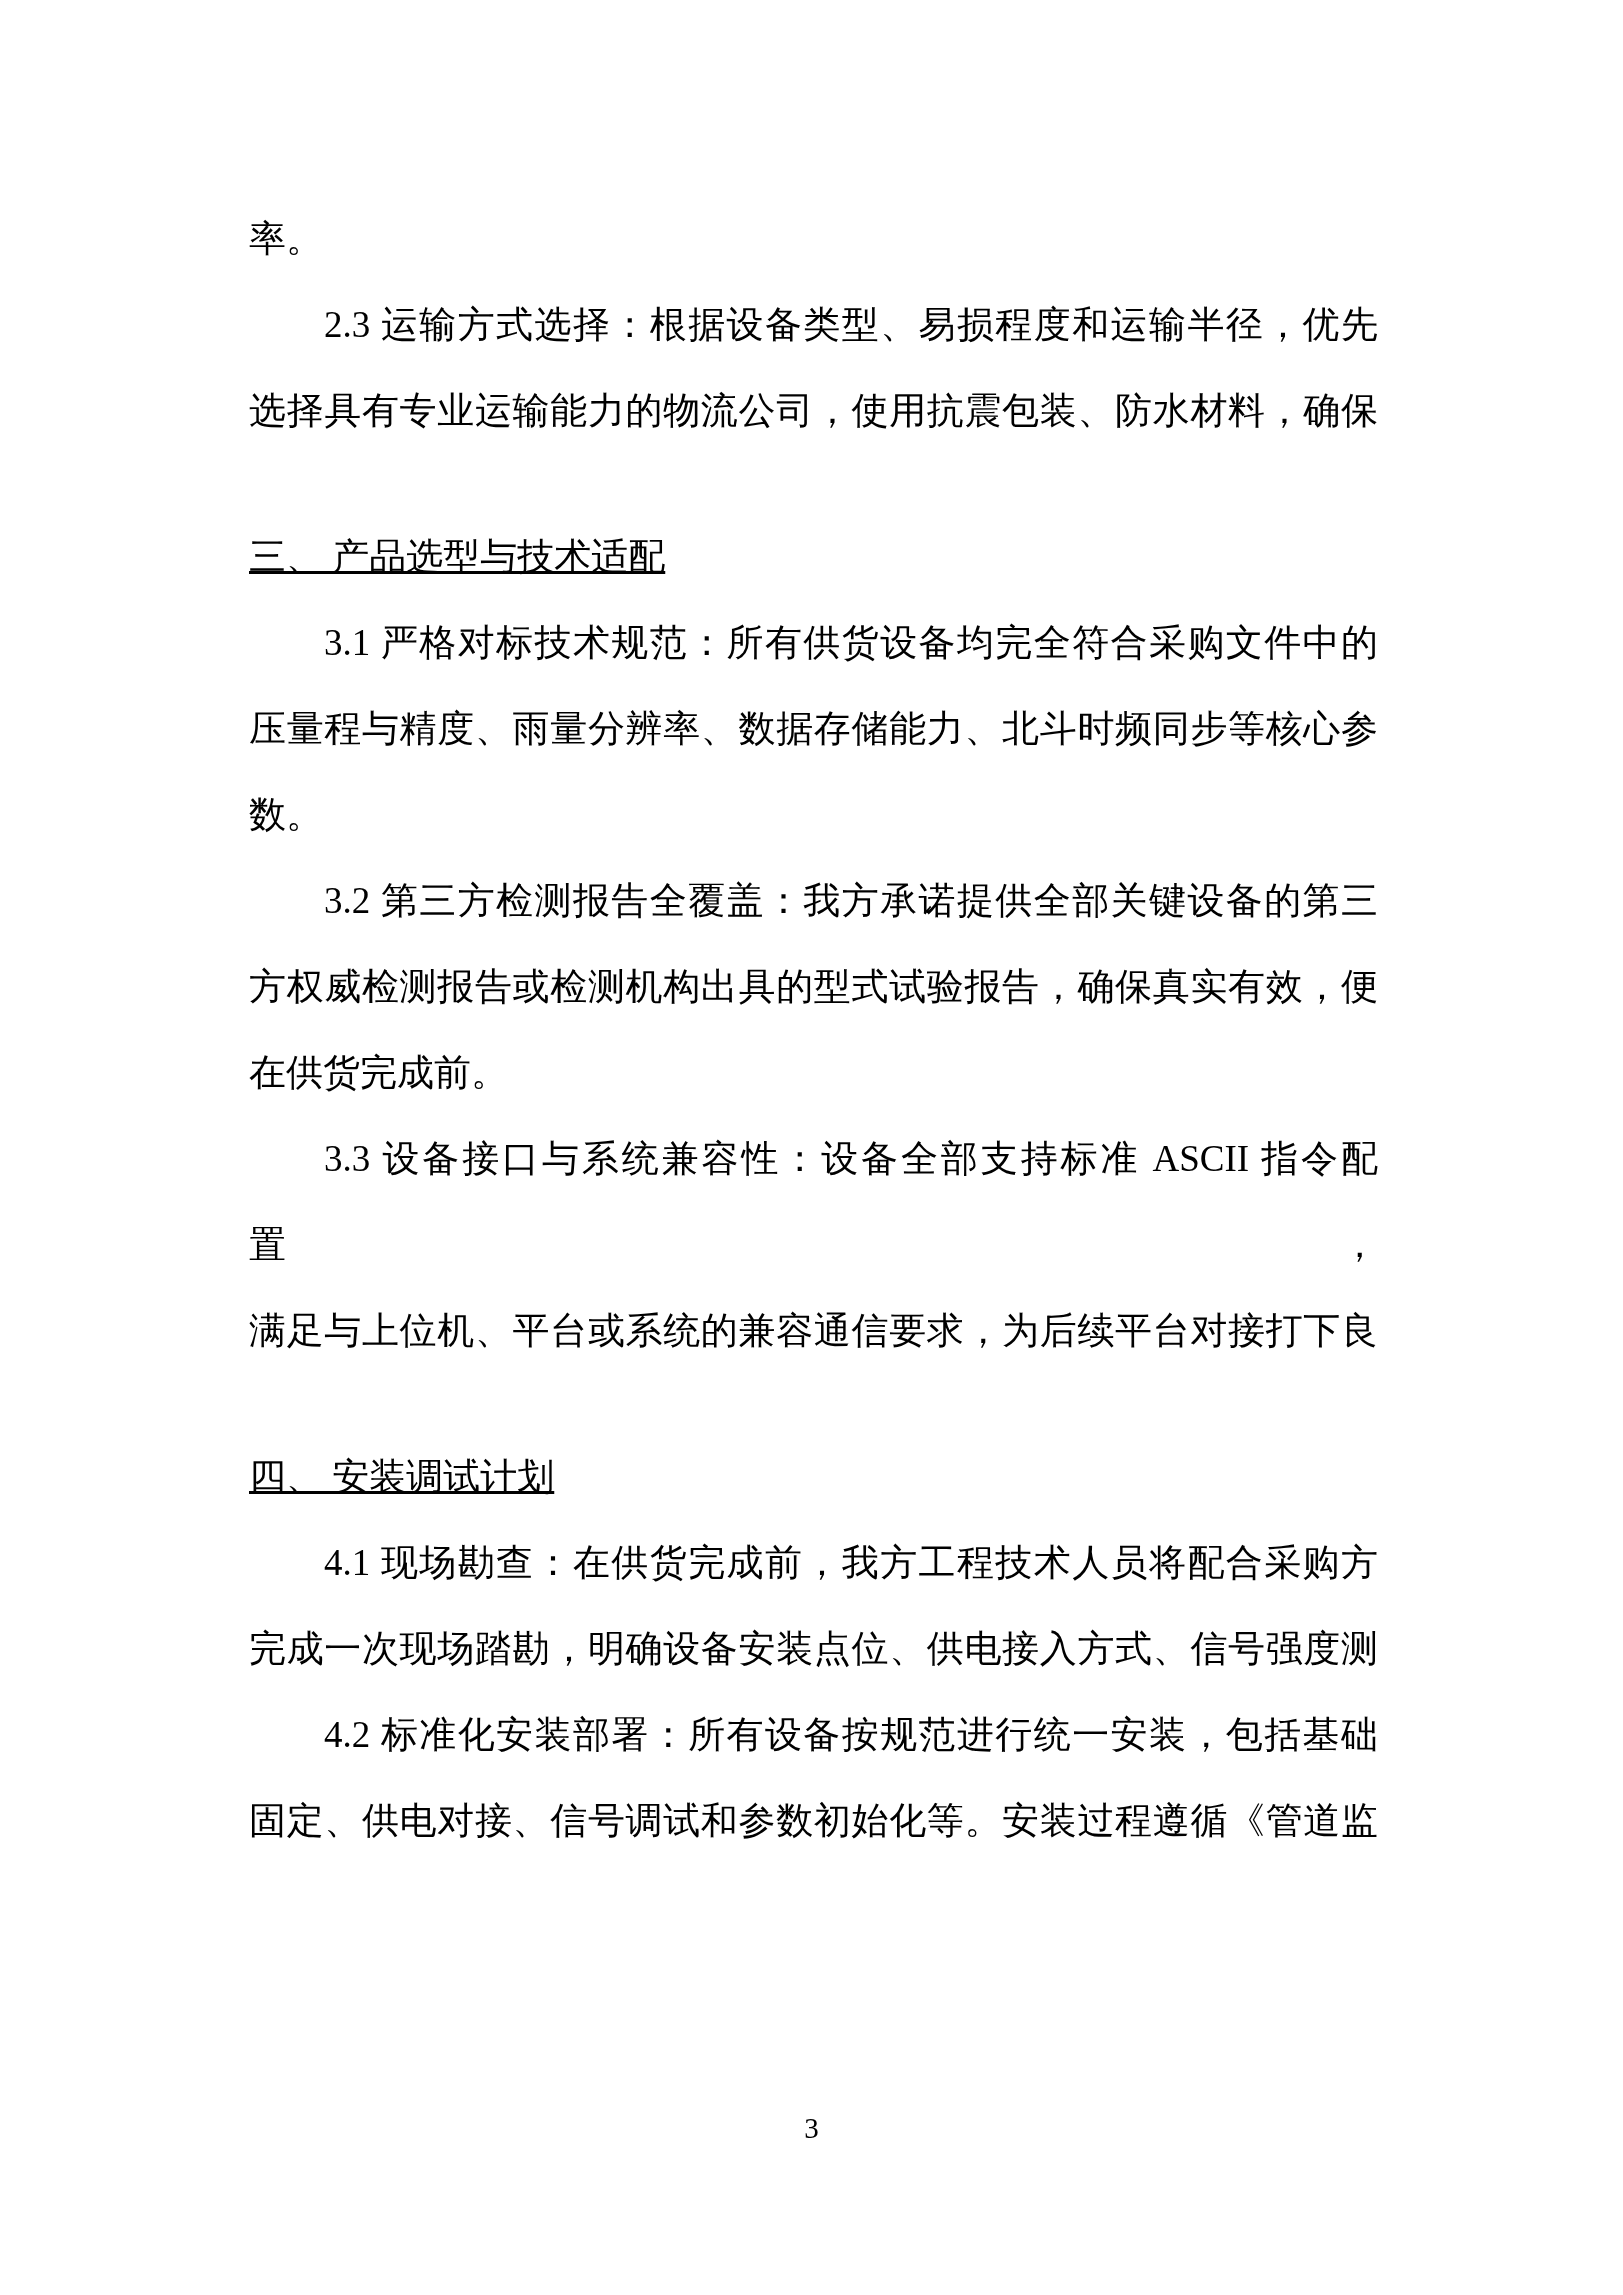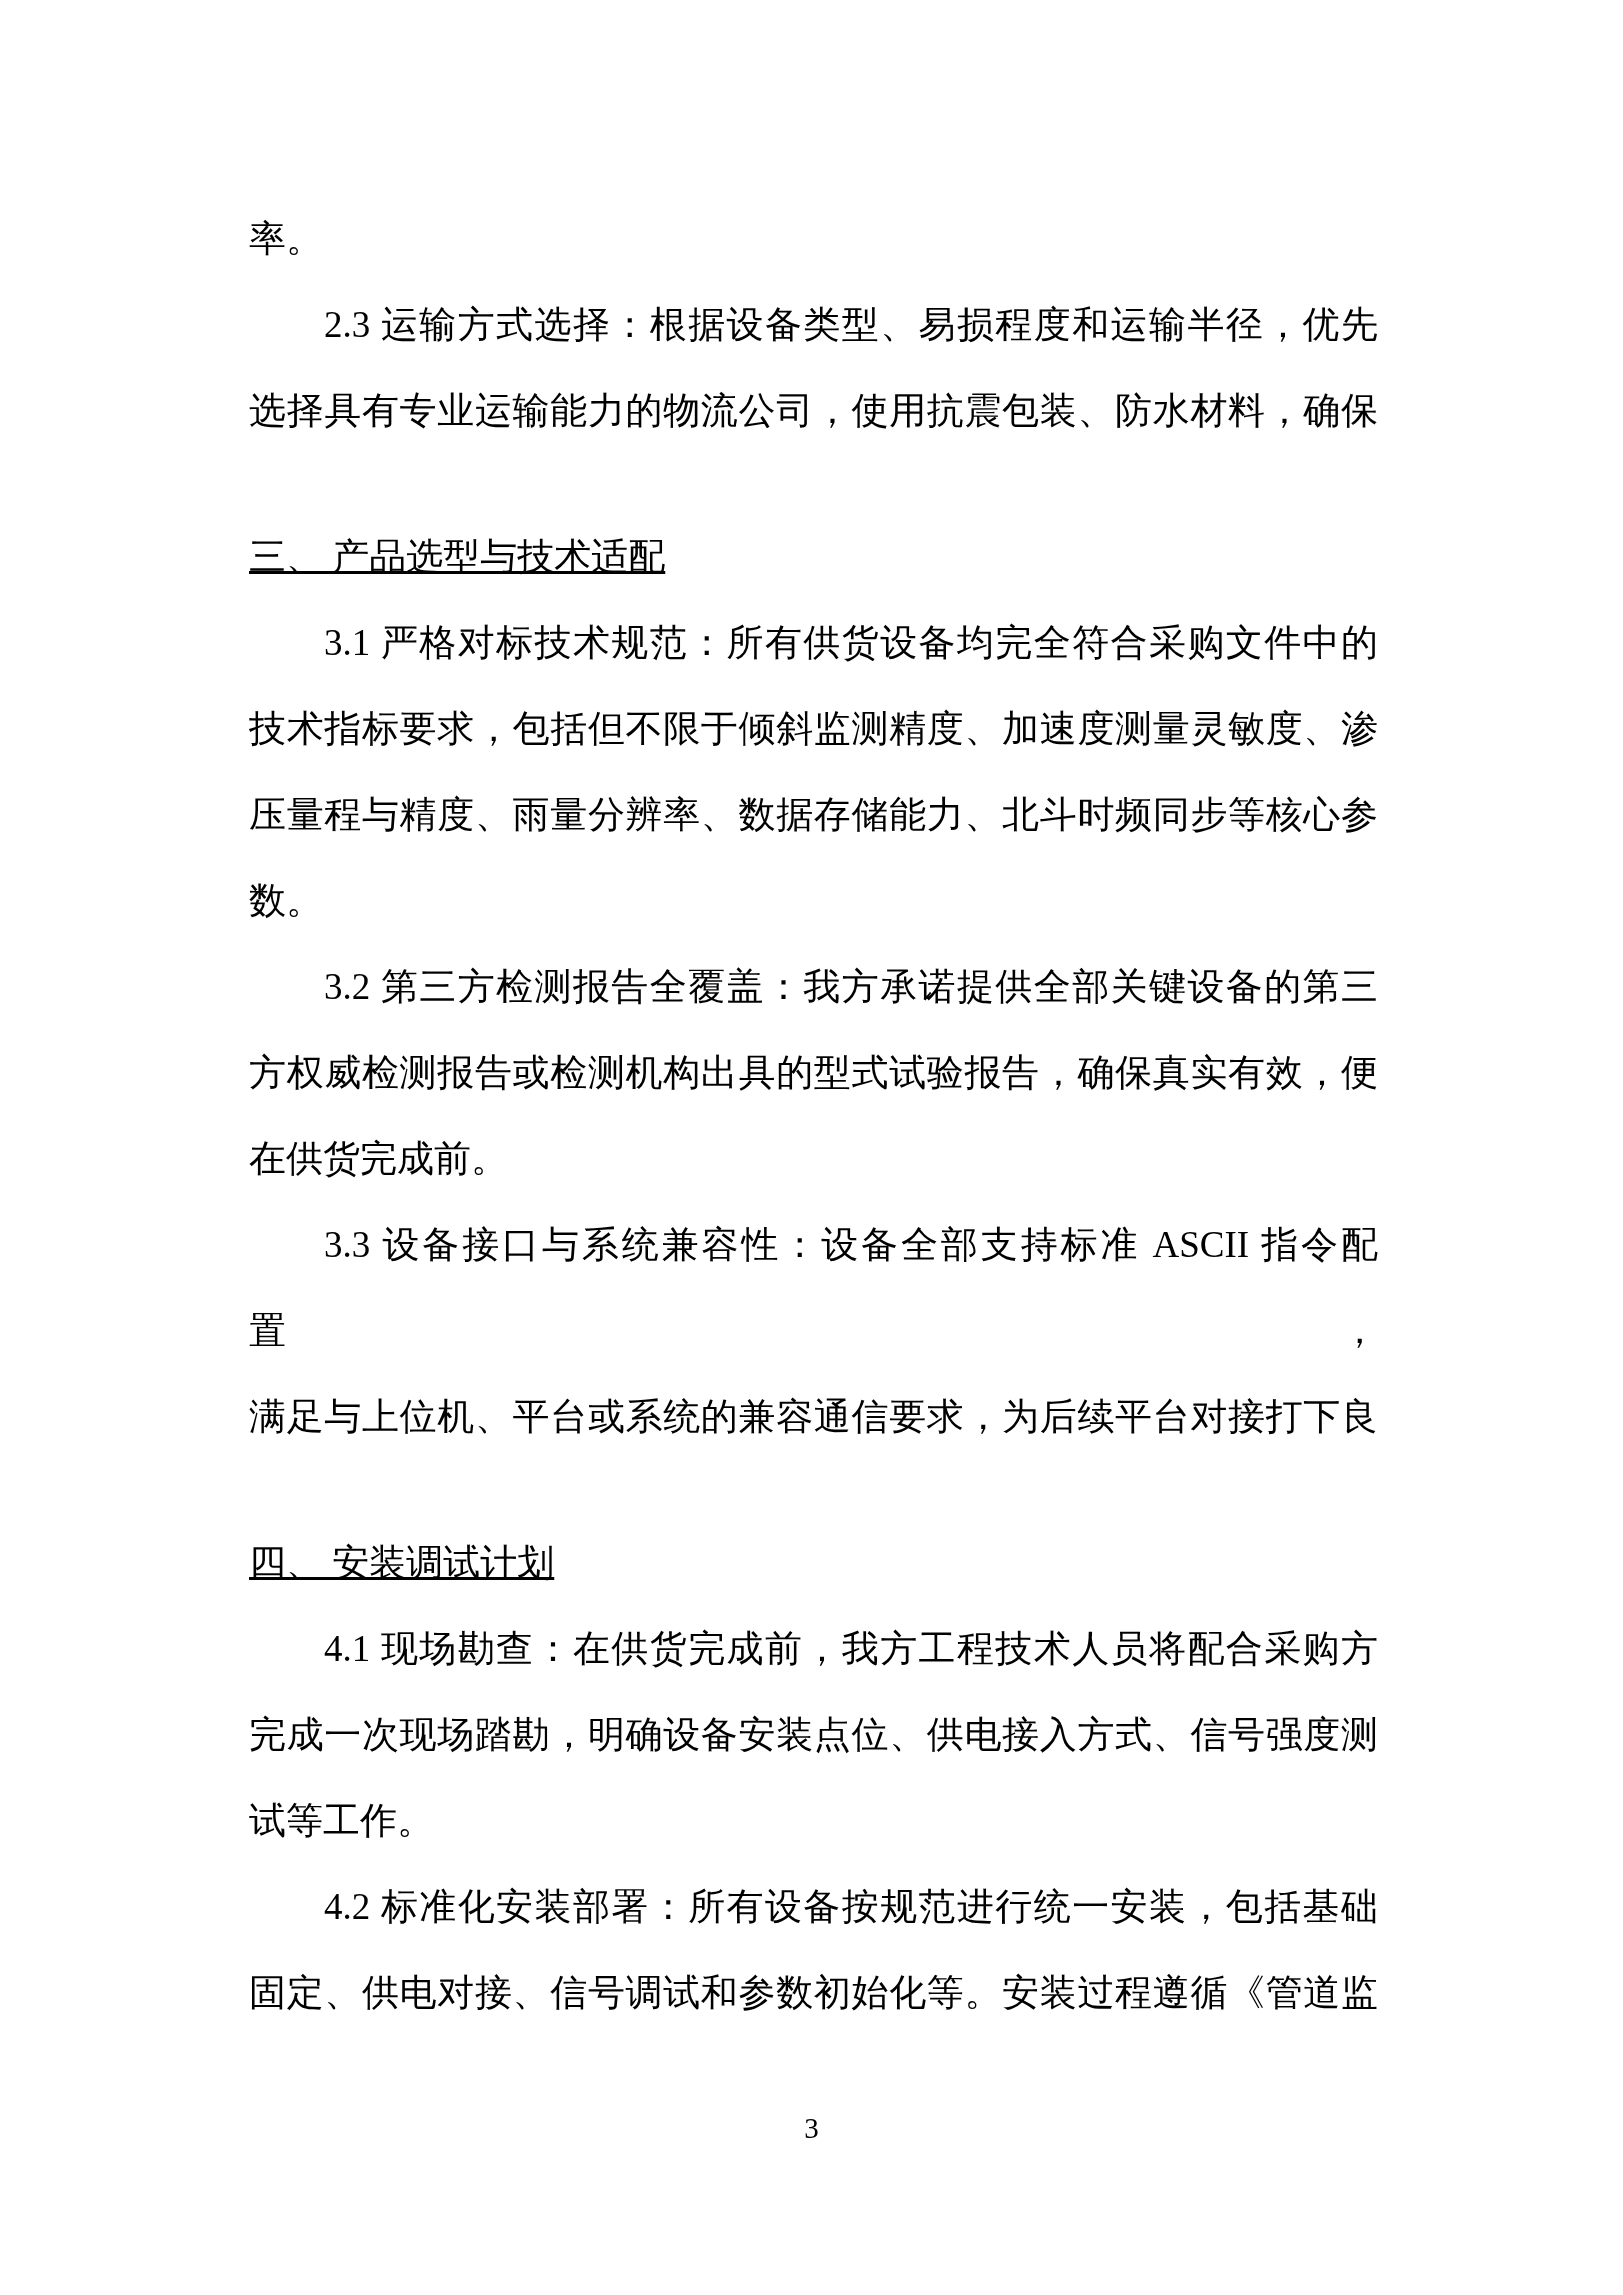--- a/index.html
+++ b/index.html
@@ -62,30 +62,28 @@
 </head>
 <body>
 
 <div class="page">
   <div class="content" id="content">
       <div class="line">率。</div>
       <div class="line stretch indent">2.3 运输方式选择：根据设备类型、易损程度和运输半径，优先</div>
       <div class="line stretch">选择具有专业运输能力的物流公司，使用抗震包装、防水材料，确保</div>
       <div class="line gap">三、 产品选型与技术适配</div>
       <div class="line stretch indent">3.1 严格对标技术规范：所有供货设备均完全符合采购文件中的</div>
-      <div class="line stretch">技术指标要求，包括但不限于倾斜监测精度、加速度测量灵敏度、渗</div>
       <div class="line stretch">压量程与精度、雨量分辨率、数据存储能力、北斗时频同步等核心参</div>
       <div class="line">数。</div>
       <div class="line stretch indent">3.2 第三方检测报告全覆盖：我方承诺提供全部关键设备的第三</div>
       <div class="line stretch">方权威检测报告或检测机构出具的型式试验报告，确保真实有效，便</div>
       <div class="line">在供货完成前。</div>
       <div class="line stretch indent">3.3 设备接口与系统兼容性：设备全部支持标准 ASCII 指令配置，</div>
       <div class="line stretch">满足与上位机、平台或系统的兼容通信要求，为后续平台对接打下良</div>
       <div class="line gap">四、 安装调试计划</div>
       <div class="line stretch indent">4.1 现场勘查：在供货完成前，我方工程技术人员将配合采购方</div>
       <div class="line stretch">完成一次现场踏勘，明确设备安装点位、供电接入方式、信号强度测</div>
-      <div class="line">试等工作。</div>
       <div class="line stretch indent">4.2 标准化安装部署：所有设备按规范进行统一安装，包括基础</div>
       <div class="line stretch">固定、供电对接、信号调试和参数初始化等。安装过程遵循《管道监</div>
     </div>
   <div class="page-number">3</div>
 </div>
 
 
 </body></html>

